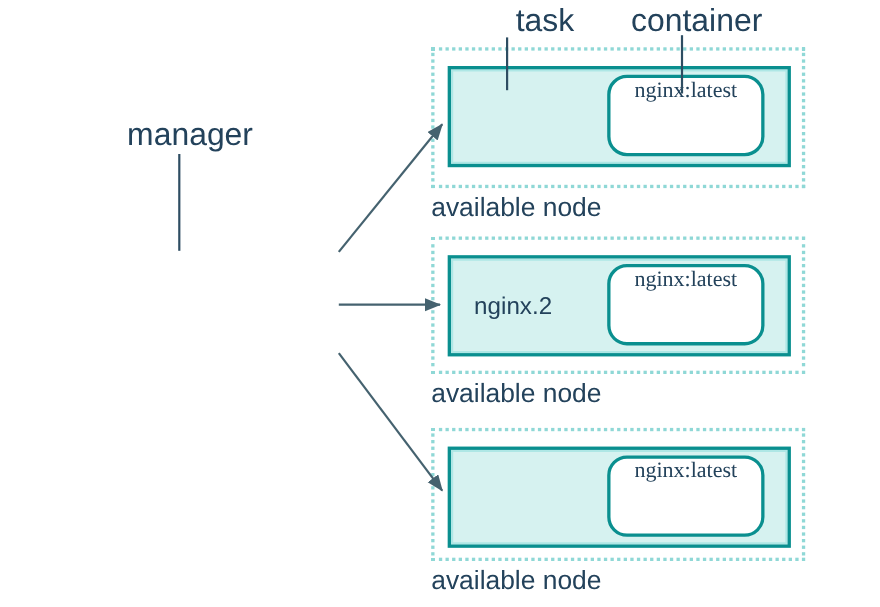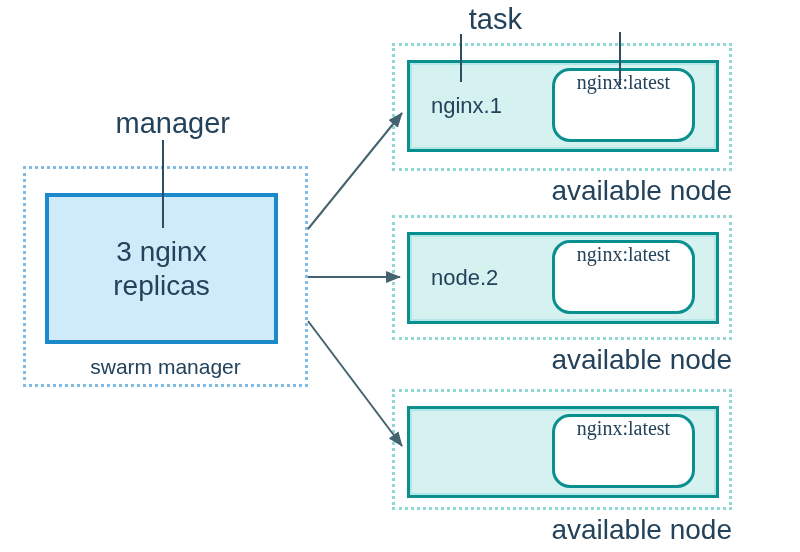--- a/index.html
+++ b/index.html
@@ -127,22 +127,22 @@
     font-family: Liberation Serif, serif;
   }
   .container-box-text {
     font-size: 20px;
     color: var(--navy_text);
     white-space: nowrap;
   }
   .node-caption {
     width: 340px;
     margin-top: 4px;
-    text-align: right;
-    font-size: 28px;
+    text-align: left;
+    font-size: 24px;
     color: var(--navy_text);
   }
 </style>
 </head>
 <body>
 
 <div class="canvas">
 
   <svg class="overlay" width="800" height="552" viewBox="0 0 800 552" xmlns="http://www.w3.org/2000/svg">
     <defs>
@@ -152,46 +152,39 @@
     </defs>
     <line class="pointer" x1="461" y1="34" x2="461" y2="82"></line>
     <line class="pointer" x1="620" y1="32" x2="620" y2="85"></line>
     <line class="pointer" x1="163" y1="140" x2="163" y2="228"></line>
     <line class="arrow" x1="308" y1="229" x2="402" y2="113" marker-end="url(#arrowhead)"></line>
     <line class="arrow" x1="308" y1="277" x2="400" y2="277" marker-end="url(#arrowhead)"></line>
     <line class="arrow" x1="308" y1="321" x2="402" y2="446" marker-end="url(#arrowhead)"></line>
   </svg>
 
   <div class="big-label task-label">task</div>
+  <div class="big-label container-label">container</div>
   <div class="big-label service-label">manager</div>
 
-  <div class="service-region">
-    <div class="service-box">
-      <div class="service-box-text">3 nginx
-replicas</div>
-    </div>
-    <div class="region-caption">swarm manager</div>
-  </div>
 
   <div class="node-wrap" style="top: 43px;">
     <div class="node-dotted" style="height: 128px;">
       <div class="node-inner">
-        <div class="task-name">nginx.1</div>
         <div class="container-box">
           <span class="container-box-text">nginx:latest</span>
         </div>
       </div>
     </div>
     <div class="node-caption">available node</div>
   </div>
 
   <div class="node-wrap" style="top: 215px;">
     <div class="node-dotted" style="height: 125px;">
       <div class="node-inner">
-        <div class="task-name">node.2</div>
+        <div class="task-name">nginx.2</div>
         <div class="container-box">
           <span class="container-box-text">nginx:latest</span>
         </div>
       </div>
     </div>
     <div class="node-caption">available node</div>
   </div>
 
   <div class="node-wrap" style="top: 389px;">
     <div class="node-dotted" style="height: 121px;">

